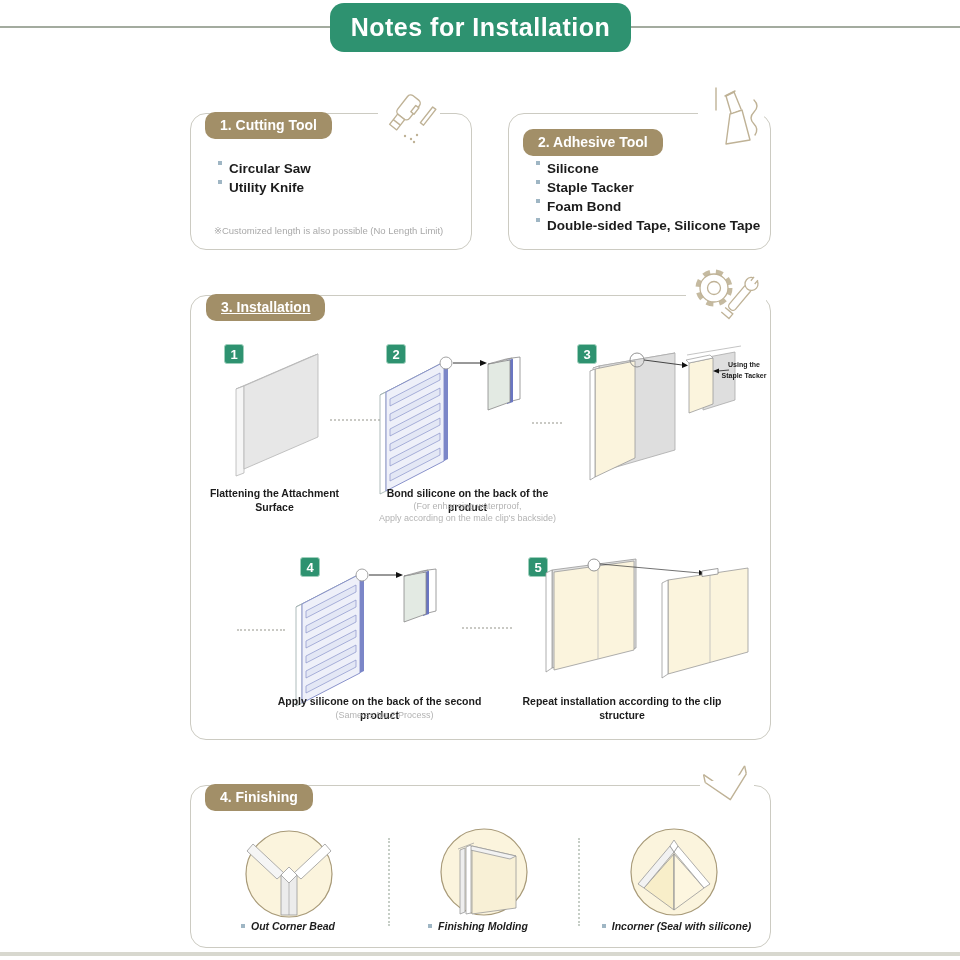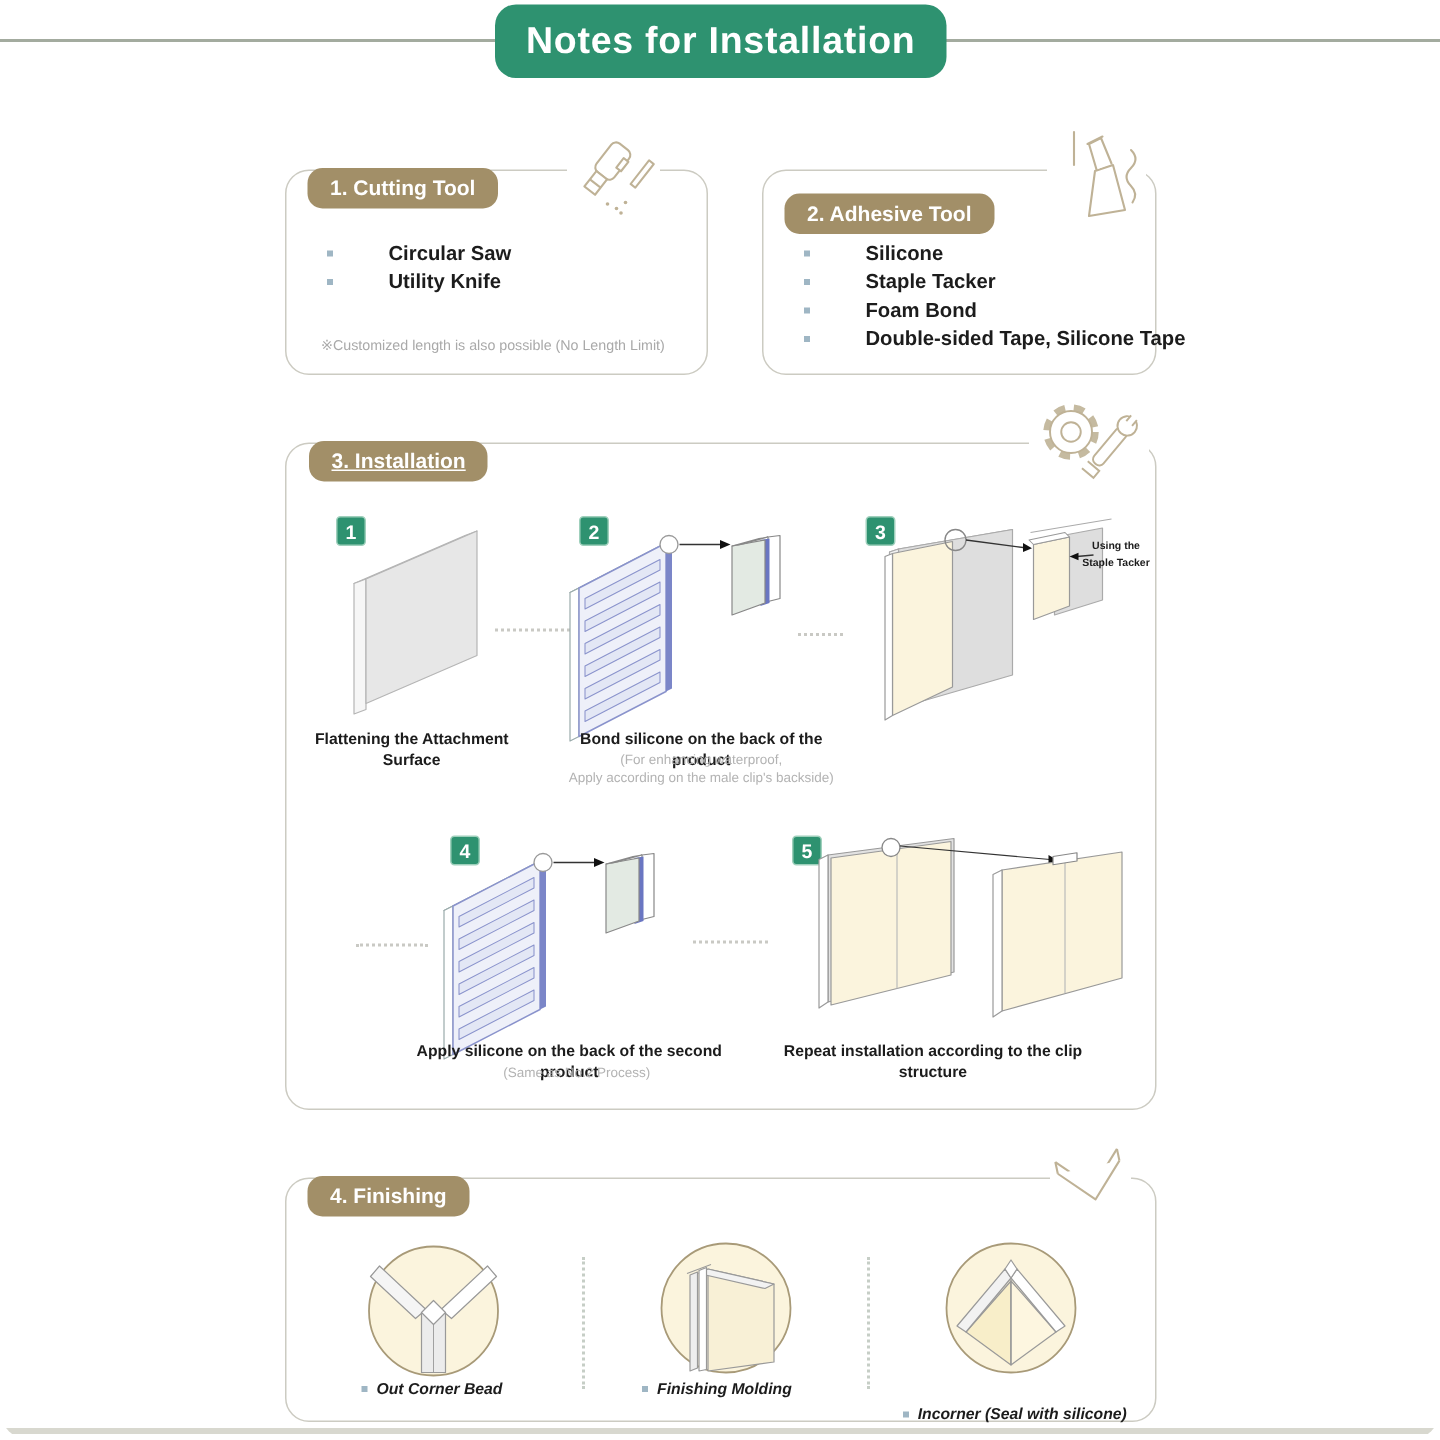--- a/index.html
+++ b/index.html
@@ -1,37 +1,37 @@
 <!DOCTYPE html>
 <html><head>
 <meta charset="utf-8">
 <style>
   * { margin:0; padding:0; box-sizing:border-box; }
   body { background:#fff; font-family:"Liberation Sans","DejaVu Sans",sans-serif; }
-  .canvas { position:relative; width:960px; height:960px; background:#fff; overflow:hidden;border-radius:20px; }
+  .canvas { position:relative; width:960px; height:960px; background:#fff; overflow:hidden; }
 
   
   .header-line { position:absolute; top:26px; left:0; width:960px; height:2px; background:#a3ab9f; }
   .title-box { position:absolute; left:330px; top:3px; width:301px; height:49px; background:#2e9270;
                border-radius:14px; color:#fff; font-weight:bold; font-size:25px; letter-spacing:.5px;
                display:flex; align-items:center; justify-content:center; }
 
   
   .box { position:absolute; border:1.5px solid #cccbc2; border-radius:16px; background:#fff; }
   .box1 { left:190px; top:113px; width:282px; height:137px; }
   .box2 { left:508px; top:113px; width:263px; height:137px; }
   .box3 { left:190px; top:295px; width:581px; height:445px; }
   .box4 { left:190px; top:785px; width:581px; height:163px; }
 
   .seclabel { position:absolute; background:#a28f68; color:#fff; font-weight:bold; font-size:14px;
               padding:5px 15px 6px 15px; border-radius:10px; white-space:nowrap; }
 
   
   .blist { position:absolute; }
-  .blist .item { display:flex; align-items:center; margin-bottom:4px; font-weight:bold; font-size:13.5px; color:#1c1c1c;gap:30px; }
+  .blist .item { display:flex; margin-bottom:4px; font-weight:bold; font-size:13.5px; color:#1c1c1c; }
   .blist .bullet { width:4px; height:4px; background:#9fb6c4; margin-right:7px; flex:0 0 auto; }
   .note { position:absolute; font-size:9.5px; color:#a9a9a9;margin-top:27px; }
 
   
   .badge { position:absolute; width:20px; height:20px; background:#2e9270; border:1px solid #9fd0bc;
            border-radius:3px; color:#fff; font-weight:bold; font-size:13px;
            display:flex; align-items:center; justify-content:center; }
   .cap { position:absolute; font-weight:bold; font-size:10.5px; color:#1c1c1c; text-align:center; line-height:1.3; }
   .sub { position:absolute; font-size:9px; color:#b3b3b3; text-align:center; line-height:1.35; }
   .anno { position:absolute; font-weight:bold; font-size:7px; color:#1c1c1c; text-align:center; line-height:1.5; }
@@ -324,19 +324,19 @@
       <g stroke="#999" stroke-width=".8" stroke-linejoin="round">
         <polygon points="16,62 46,28 46,84" fill="#f8eec9"></polygon>
         <polygon points="76,62 46,28 46,84" fill="#fdf6e0"></polygon>
         <polygon points="10,58 42,20 46,26 16,62" fill="#f2f2f2"></polygon>
         <polygon points="82,58 50,20 46,26 76,62" fill="#fff"></polygon>
         <line x1="46" y1="26" x2="46" y2="84" stroke-width=".7"></line>
         <polygon points="42,20 46,14 50,20 46,26" fill="#fff"></polygon>
       </g>
     </svg>
   </div>
-  <div class="fincap" style="left:594px; top:920px; width:165px;margin-top:17px;">
+  <div class="fincap" style="left:594px; top:920px; width:165px;">
     <span class="bullet"></span>
     <span>Incorner (Seal with silicone)</span>
   </div>
 
   <div class="bottom-bar"></div>
 </div>
 
 </body></html>

